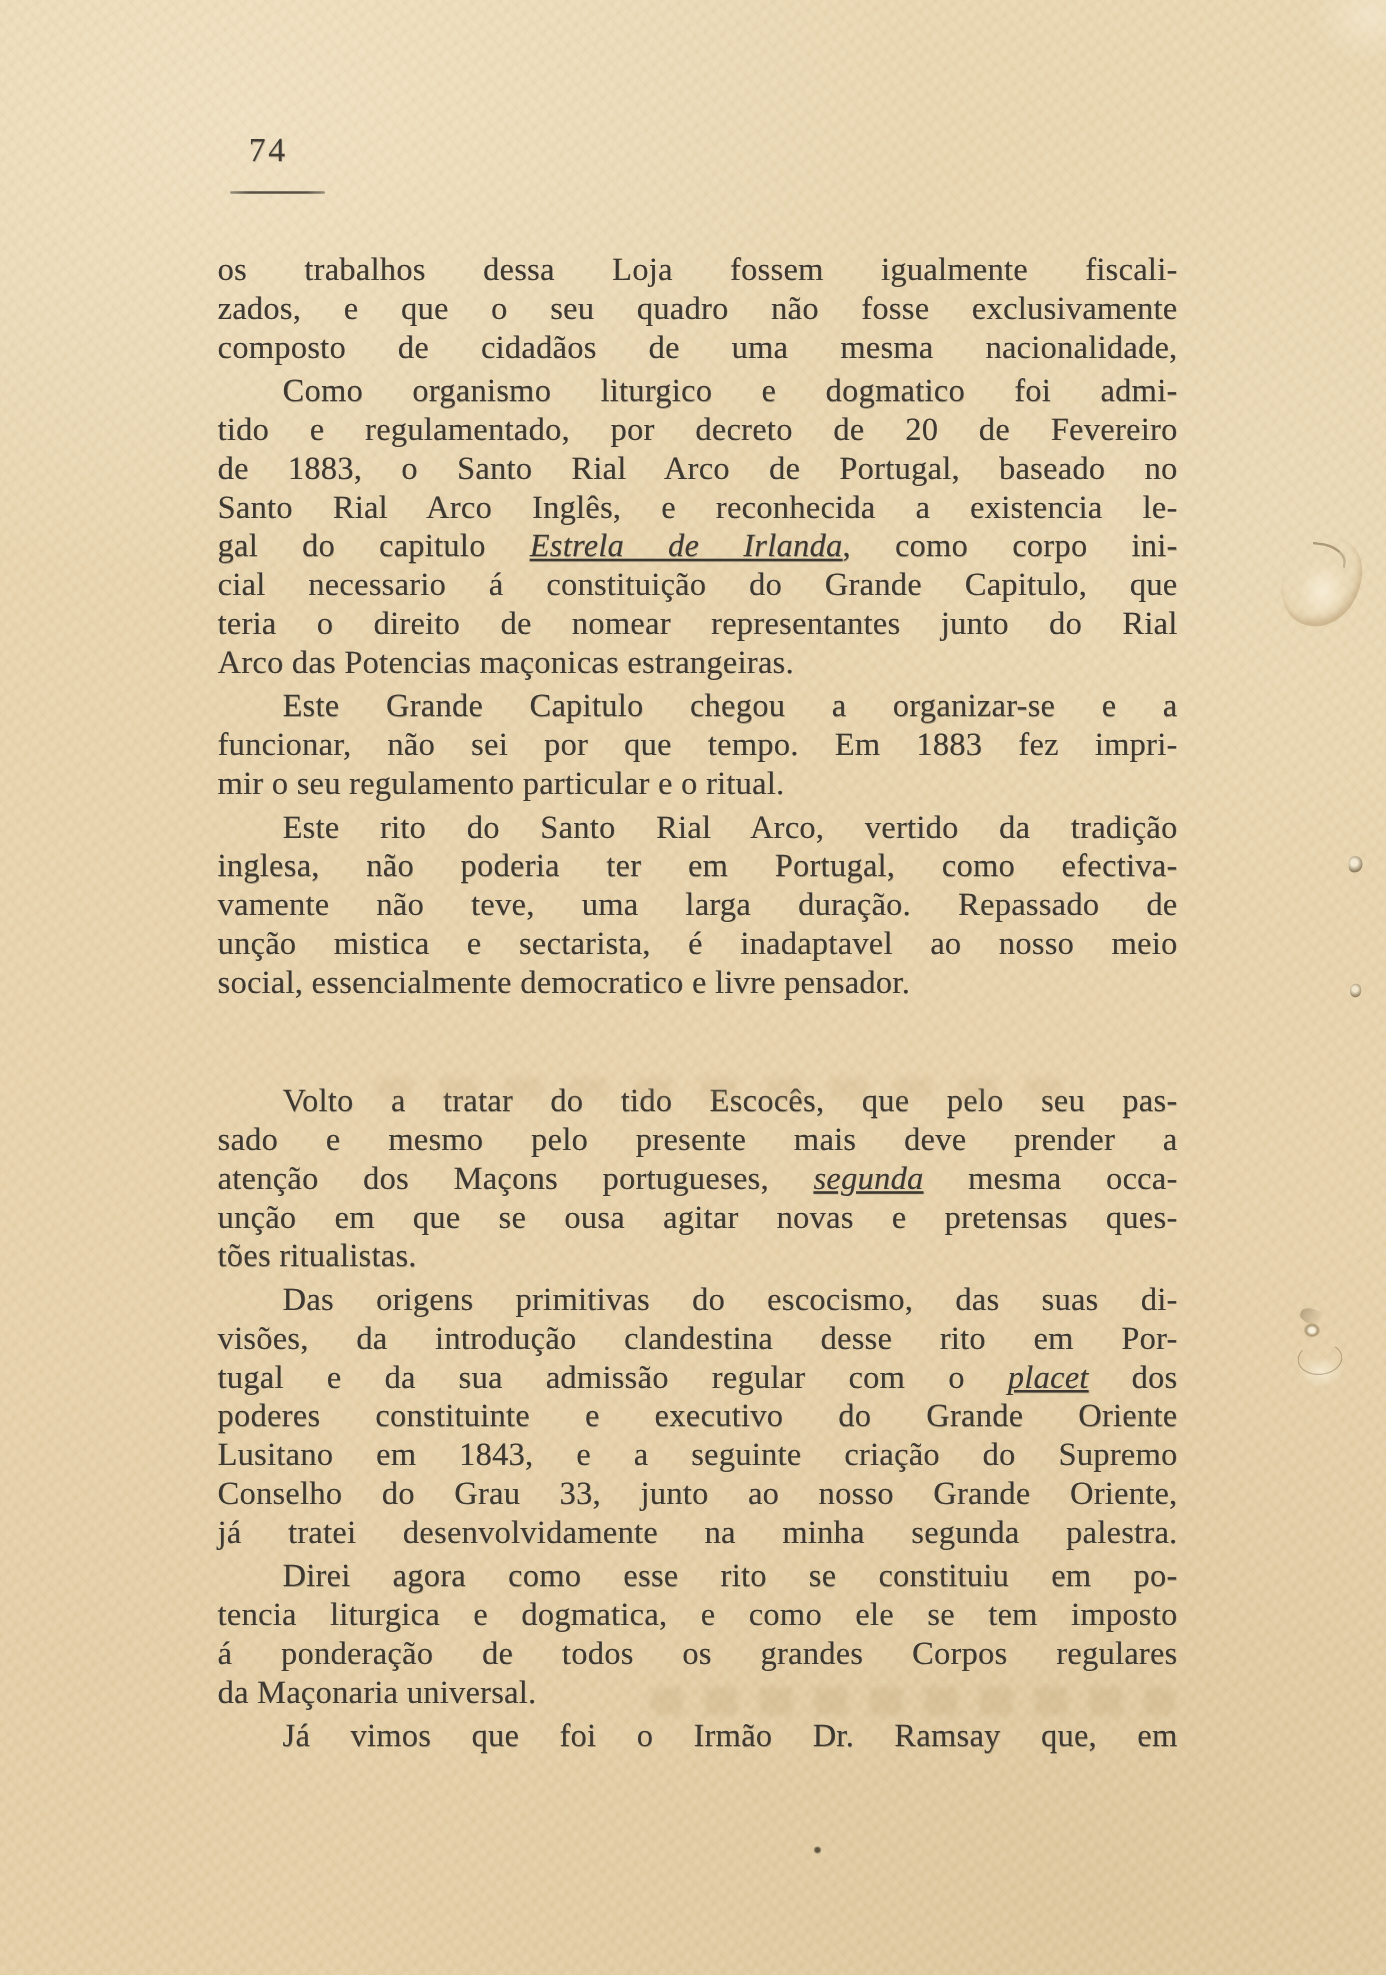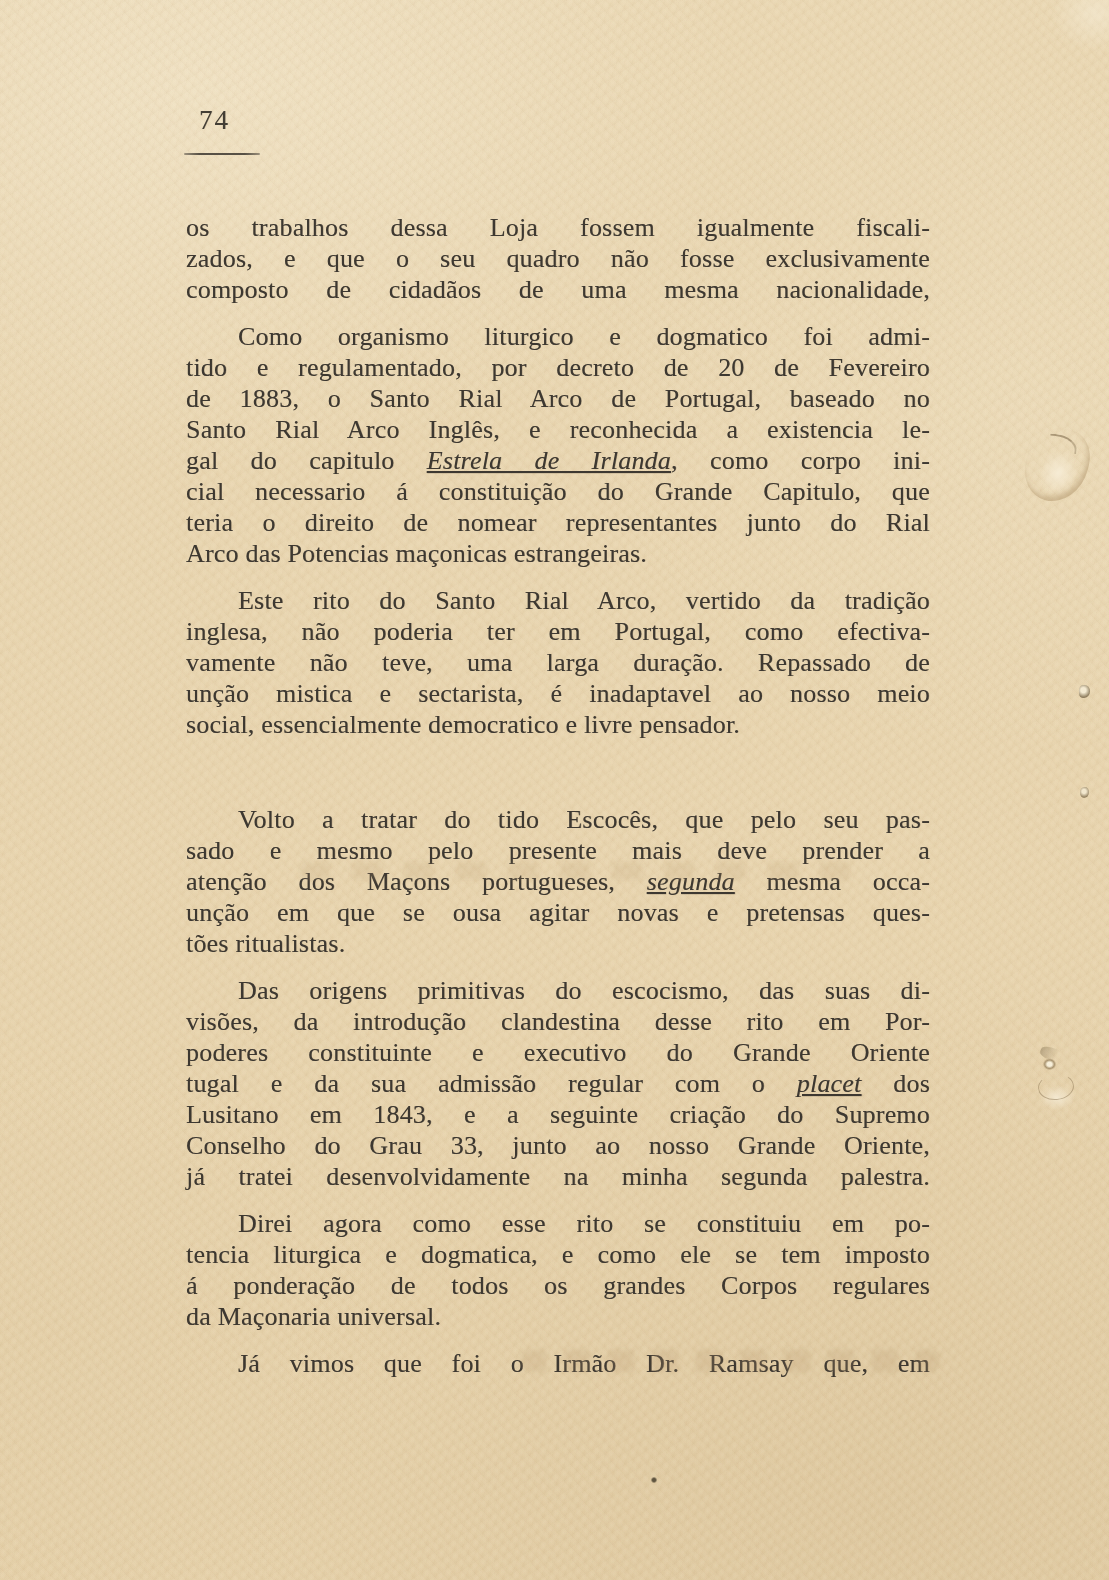--- a/index.html
+++ b/index.html
@@ -52,21 +52,21 @@
     position: absolute;
     left: 170px;
     top: 196px;
     width: 776px;
     font-size: 26px;
     line-height: 31px;
     color: #3d3831;
     letter-spacing: 0.2px;
     text-shadow: 0.35px 0.35px 0.5px rgba(60,50,38,0.38);
   }
-  .paragraph { margin: 16px; }
+  .paragraph { margin: 4px; }
   .paragraph.gap-before { margin-top: 64px; }
   .line {
     text-align: justify;
     text-align-last: justify;
   }
   .line.nojust { text-align-last: left; }
   .line.indent { text-indent: 52px; }
   .italic { font-style: italic; text-decoration: underline; }
 
   
@@ -161,38 +161,43 @@
       <div class="line indent"><span>Como organismo liturgico e dogmatico foi admi-</span></div>
       <div class="line"><span>tido e regulamentado, por decreto de 20 de Fevereiro</span></div>
       <div class="line"><span>de 1883, o Santo Rial Arco de Portugal, baseado no</span></div>
       <div class="line"><span>Santo Rial Arco Inglês, e reconhecida a existencia le-</span></div>
       <div class="line"><span>gal do capitulo </span><span class="italic">Estrela de Irlanda</span><span>, como corpo ini-</span></div>
       <div class="line"><span>cial necessario á constituição do Grande Capitulo, que</span></div>
       <div class="line"><span>teria o direito de nomear representantes junto do Rial</span></div>
       <div class="line nojust"><span>Arco das Potencias maçonicas estrangeiras.</span></div>
     </div>
     <div class="paragraph">
+      <div class="line indent"><span>Este Grande Capitulo chegou a organizar-se e a</span></div>
+      <div class="line"><span>funcionar, não sei por que tempo. Em 1883 fez impri-</span></div>
+      <div class="line nojust"><span>mir o seu regulamento particular e o ritual.</span></div>
+    </div>
+    <div class="paragraph">
       <div class="line indent"><span>Este rito do Santo Rial Arco, vertido da tradição</span></div>
       <div class="line"><span>inglesa, não poderia ter em Portugal, como efectiva-</span></div>
       <div class="line"><span>vamente não teve, uma larga duração. Repassado de</span></div>
       <div class="line"><span>unção mistica e sectarista, é inadaptavel ao nosso meio</span></div>
       <div class="line nojust"><span>social, essencialmente democratico e livre pensador.</span></div>
     </div>
     <div class="paragraph gap-before">
       <div class="line indent"><span>Volto a tratar do tido Escocês, que pelo seu pas-</span></div>
       <div class="line"><span>sado e mesmo pelo presente mais deve prender a</span></div>
       <div class="line"><span>atenção dos Maçons portugueses, </span><span class="italic">segunda</span><span> mesma occa-</span></div>
       <div class="line"><span>unção em que se ousa agitar novas e pretensas ques-</span></div>
       <div class="line nojust"><span>tões ritualistas.</span></div>
     </div>
     <div class="paragraph">
       <div class="line indent"><span>Das origens primitivas do escocismo, das suas di-</span></div>
       <div class="line"><span>visões, da introdução clandestina desse rito em Por-</span></div>
+      <div class="line"><span>tugal e da sua admissão regular com o </span><span class="italic">placet</span><span> dos</span></div>
       <div class="line"><span>poderes constituinte e executivo do Grande Oriente</span></div>
-      <div class="line"><span>tugal e da sua admissão regular com o </span><span class="italic">placet</span><span> dos</span></div>
       <div class="line"><span>Lusitano em 1843, e a seguinte criação do Supremo</span></div>
       <div class="line"><span>Conselho do Grau 33, junto ao nosso Grande Oriente,</span></div>
       <div class="line"><span>já tratei desenvolvidamente na minha segunda palestra.</span></div>
     </div>
     <div class="paragraph">
       <div class="line indent"><span>Direi agora como esse rito se constituiu em po-</span></div>
       <div class="line"><span>tencia liturgica e dogmatica, e como ele se tem imposto</span></div>
       <div class="line"><span>á ponderação de todos os grandes Corpos regulares</span></div>
       <div class="line nojust"><span>da Maçonaria universal.</span></div>
     </div>

